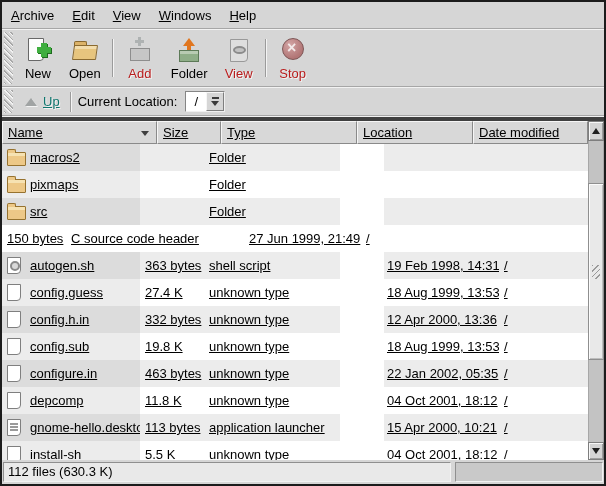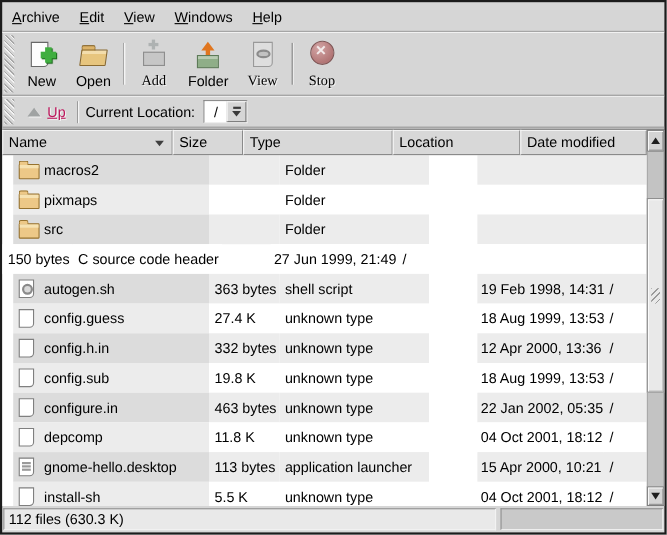--- a/index.html
+++ b/index.html
@@ -17,21 +17,21 @@
   .groove{position:absolute;left:0;right:0;height:2px;
     background:linear-gradient(#a6a6a6 0 1px,#f2f2f2 1px 2px);}
   .g1{top:26px}.g2{top:84px}.g3{top:113px}
   
   .toolbar{position:absolute;top:28px;left:0;right:0;height:56px;display:flex;align-items:center;}
   .handle{width:9px;align-self:stretch;margin:2px 2px;
     background:repeating-linear-gradient(45deg,#f2f2f2 0 1px,#a8a8a8 1px 2px,#d6d6d6 2px 4px);}
   .tbtn{display:flex;flex-direction:column;align-items:center;justify-content:flex-start;
     padding:3px 8px 2px 8px;min-width:30px;}
   .tlabel{margin-top:3px;white-space:nowrap;}
-  .tbtn.disabled .tlabel{color:#000000;text-shadow:1px 1px 0 #f3f3f3;font-family:Liberation Serif, serif;}
+  .tbtn.disabled .tlabel{color:#b91c1c;text-shadow:1px 1px 0 #f3f3f3;}
   .vsep{width:2px;height:38px;margin:0 3px;
     background:linear-gradient(90deg,#9b9b9b 0 1px,#f4f4f4 1px 2px);}
   .ticon{position:relative;width:26px;height:26px;}
   
   .t-new::before{content:"";position:absolute;left:3px;top:1px;width:14px;height:21px;
     background:#fdfdfd;border:1px solid #686868;border-radius:0 0 4px 0;}
   .t-new::after{content:"";position:absolute;right:0px;top:6px;width:14px;height:14px;
     background:
       linear-gradient(#3fae3f,#3fae3f) center/14px 6px no-repeat,
       linear-gradient(#3fae3f,#3fae3f) center/6px 14px no-repeat;
@@ -62,51 +62,51 @@
   .t-view::after{content:"";position:absolute;left:7px;top:9px;width:9px;height:4px;
     border:2px solid #8b8b8b;border-radius:50%;background:#c2c2c2;}
   
   .t-stop::before{content:"";position:absolute;left:2px;top:1px;width:20px;height:20px;
     border-radius:50%;background:radial-gradient(circle at 35% 30%,#d3a5a5,#b27676 70%);
     border:1px solid #7e5656;}
   .t-stop::after{content:"×";position:absolute;left:0;top:0;width:24px;height:23px;
     color:#f3eaea;font-size:16px;font-weight:bold;text-align:center;line-height:22px;}
   
   .locbar{position:absolute;top:86px;left:0;right:0;height:27px;display:flex;align-items:center;}
-  .up-btn{display:flex;align-items:center;padding:2px 8px 2px 10px;color:#be185d;
+  .up-btn{display:flex;align-items:center;padding:2px 8px 2px 10px;color:#0f766e;
     text-shadow:1px 1px 0 #f3f3f3;}
   .up-arrow{width:0;height:0;border-left:6px solid transparent;border-right:6px solid transparent;
     border-bottom:8px solid #a0a3a3;margin-right:6px;filter:drop-shadow(1px 1px 0 #f3f3f3);}
   .up-btn span{text-decoration:underline;}
   .hsep{width:2px;height:20px;margin:0 6px 0 2px;
     background:linear-gradient(90deg,#9b9b9b 0 1px,#f4f4f4 1px 2px);}
   .loc-label{margin-right:8px;}
   .combo{display:flex;border:1px solid;border-color:#858585 #f0f0f0 #f0f0f0 #858585;height:19px;}
   .combo-entry{width:20px;background:#fff;text-align:center;line-height:19px;font-size:13px;}
   .combo-btn{width:16px;background:#d6d6d6;border:1px solid;display:flex;flex-direction:column;
     border-color:#f6f6f6 #7f7f7f #7f7f7f #f6f6f6;align-items:center;justify-content:center;}
   .combo-btn i{display:block;width:7px;height:2px;background:#3a3a3a;margin-bottom:2px;}
   .combo-btn b{display:block;width:0;height:0;border-left:4px solid transparent;
     border-right:4px solid transparent;border-top:5px solid #3a3a3a;}
   
   .main{position:absolute;top:115px;left:0;right:0;bottom:24px;display:flex;
-    border-top:1px solid #404040;}
+    border-top:4px solid #404040;text-decoration:underline;}
   .list-col{flex:1;display:flex;flex-direction:column;min-width:0;}
   .hrow{display:flex;height:23px;box-sizing:border-box;}
   .hcell{box-sizing:border-box;background:#d8d8d8;position:relative;
     border:1px solid;border-color:#f6f6f6 #8a8a8a #8a8a8a #f6f6f6;
     padding:3px 4px 0 5px;white-space:nowrap;overflow:hidden;}
   .w-name{width:155px}.w-size{width:64px}.w-type{width:136px}.w-date{width:115px}.w-loc{flex:1}
   .sort-arrow{position:absolute;right:7px;top:9px;width:0;height:0;
     border-left:4px solid transparent;border-right:4px solid transparent;
     border-top:5px solid #3f3f3f;}
   .rows{flex:1;overflow:hidden;background:#fff;}
   .row{display:flex;height:27px;align-items:stretch;}
   .cell{box-sizing:border-box;display:flex;align-items:center;white-space:nowrap;overflow:hidden;}
-  .c-name{width:178px;padding-left:5px;margin-left:10px;}
+  .c-name{width:138px;padding-left:5px;}
   .c-size{width:64px;padding-left:5px;}
   .c-type{width:136px;padding-left:5px;}
   .c-date{width:115px;padding-left:3px;margin-left:44px;}
   .c-loc{flex:1;padding-left:5px;}
   .row.odd .cell{background:#ececec;}
   .row.odd .c-name{background:#dcdcdc;}
   .row.even .cell{background:#ffffff;}
   .row.even .c-name{background:#ececec;}
   .ficon-box{width:23px;display:flex;align-items:center;flex:none;}
   .i-folder{width:17px;height:12px;background:#edc887;border:1px solid #96722f;

